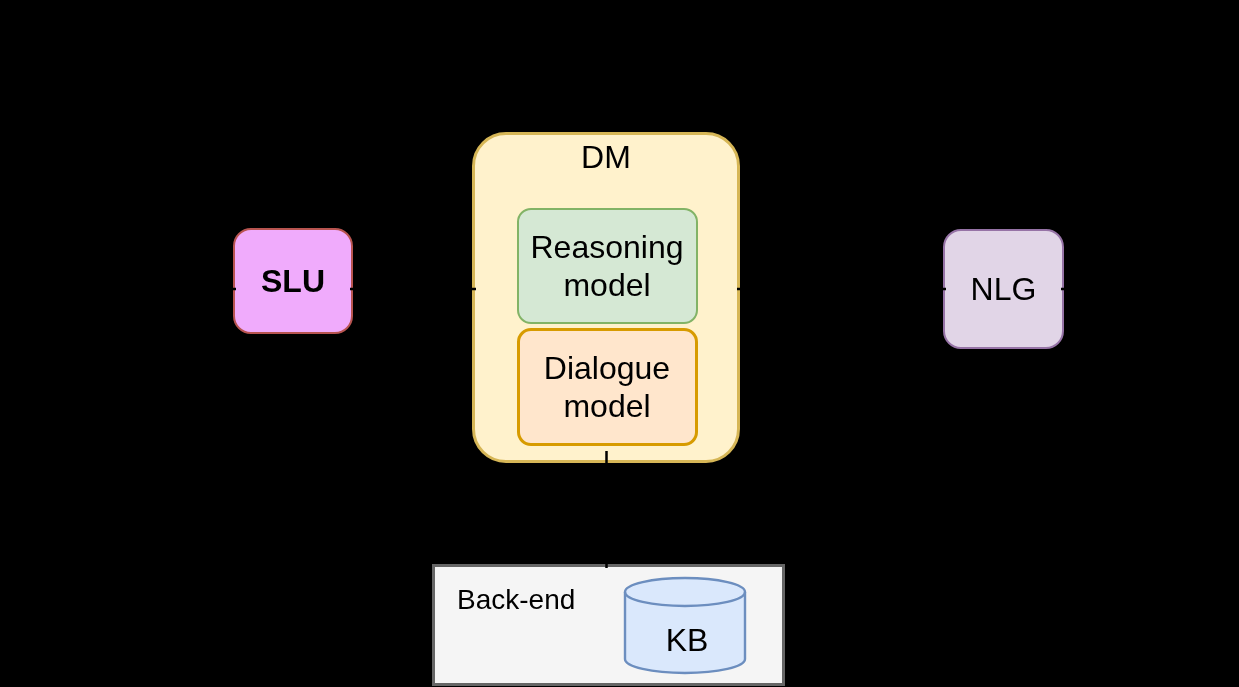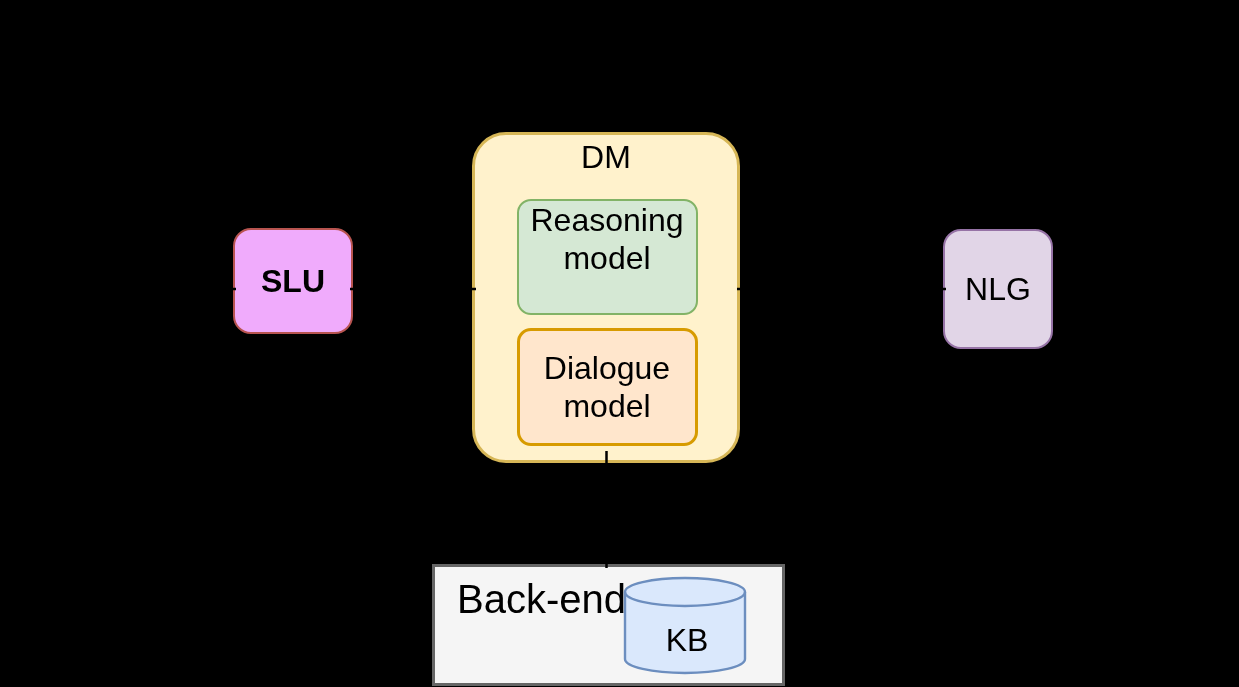--- a/index.html
+++ b/index.html
@@ -38,53 +38,53 @@
     margin-top: 8px;
   }
   .dm-title {
     position: absolute;
     left: 0; top: 4px; width: 100%;
     text-align: center;
     font-size: 32px;
     line-height: 37px;
   }
   .node-reasoning {
-    left: 41.5px; top: 64px; width: 181px; height: 116px;
+    left: 41.5px; top: 73px; width: 181px; height: 116px;
     background: #d5e8d4;
     border: 2.5px solid #82b366;
     border-radius: 14px;
-    display: flex; justify-content: center;
+    display: flex; align-items: center; justify-content: center;
     padding: 0 2px;
   }
   .node-dialogue {
     left: 41.5px; top: 192.5px; width: 181px; height: 118px;
     background: #ffe6cc;
     border: 3.5px solid #d79b00;
     border-radius: 14px;
     display: flex; align-items: center; justify-content: center;
     padding: 0 2px;
   }
   .node-nlg {
-    left: 943px; top: 229px; width: 110px; height: 120px;
+    left: 943px; top: 229px; width: 121px; height: 120px;
     background: #e1d5e7;
     border: 2.5px solid #9673a6;
     border-radius: 18px;
     display: flex; align-items: center; justify-content: center;
   }
   .node-backend {
     left: 432px; top: 564px; width: 353px; height: 122px;
     background: #f5f5f5;
     border: 3px solid #666666;
     border-radius: 0;
     text-align: left;
   }
   .backend-label {
     position: absolute;
     left: 22px; top: 14px;
-    font-size: 40px;
+    font-size: 28px;
     line-height: 37px;
   }
   .overlay {
     position: absolute;
     left: 0; top: 0;
     width: 1239px;
     height: 687px;
     pointer-events: none;
   }
   .connector {

